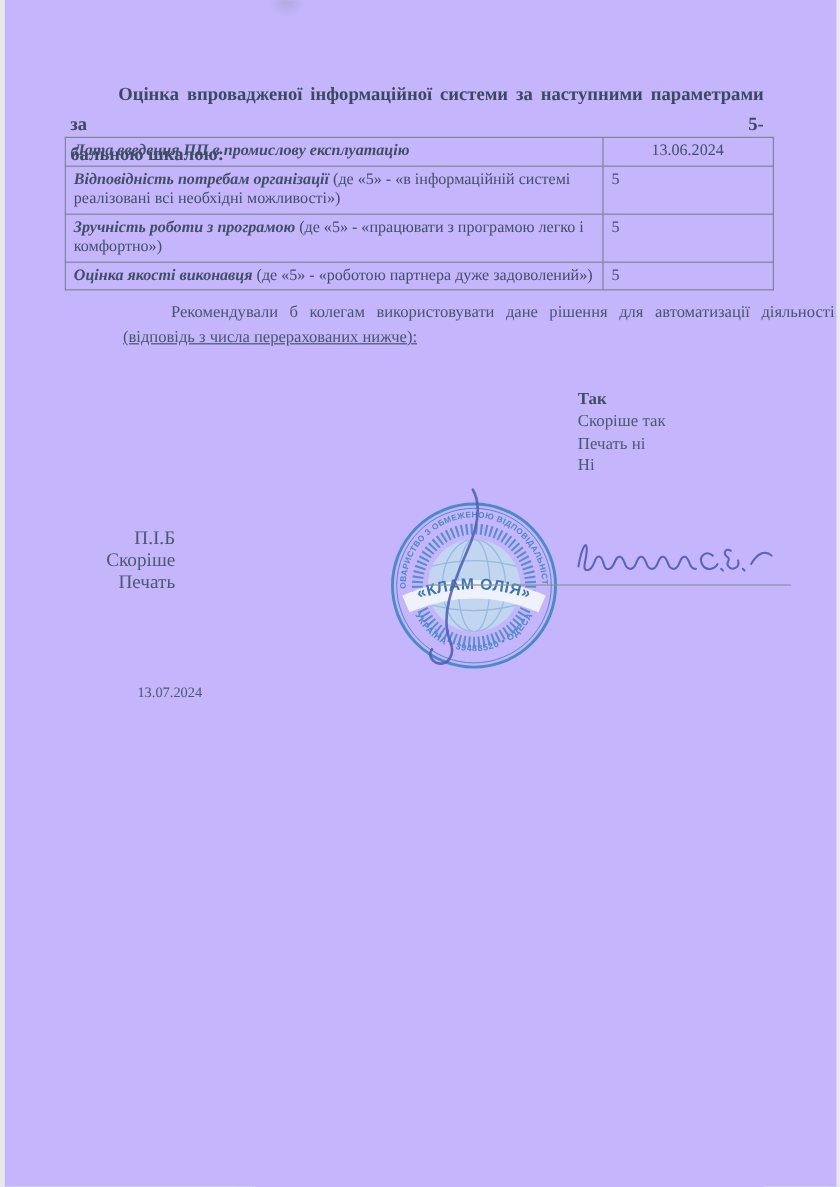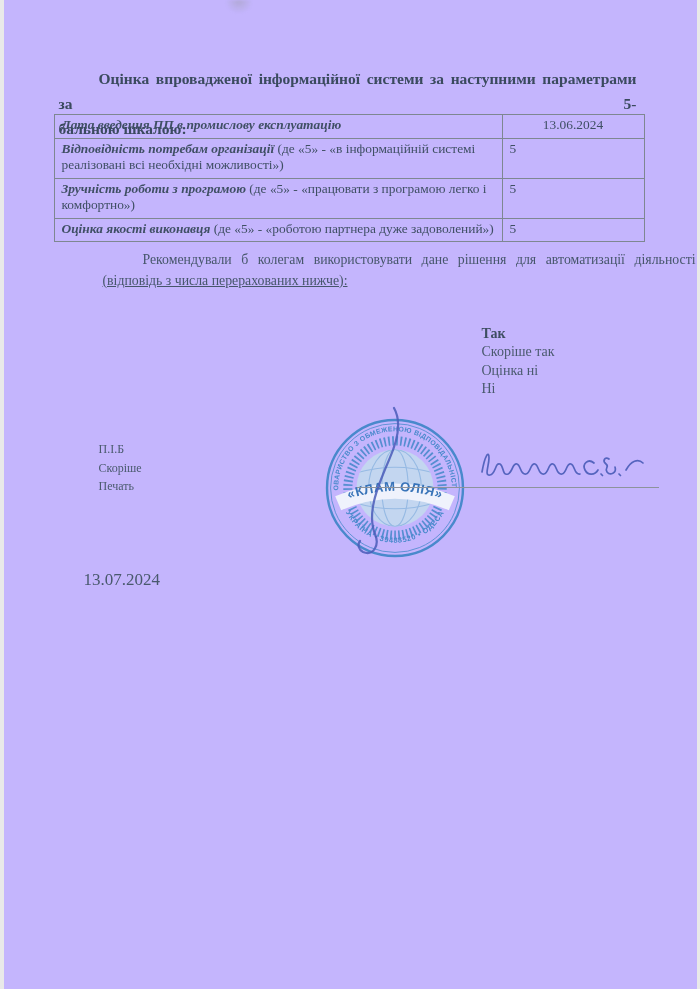--- a/index.html
+++ b/index.html
@@ -30,23 +30,23 @@
 
   
   .para{left:55px;top:249px;width:593px;font-size:13.8px;line-height:21px;color:#46566b;margin-left:44px;}
   .para .l1{text-align:justify;text-align-last:justify;text-indent:40px;}
   .para .l2{text-align:left;text-decoration:underline;}
 
   .options{left:478px;top:283px;font-size:14px;line-height:18.3px;color:#4a5a6e;margin-top:42px;}
   .opt.selected{font-weight:bold;color:#3e4e62;}
 
   
-  .siglabels{left:95px;top:440px;font-size:12px;line-height:18.7px;color:#4a5a6e;}
+  .siglabels{left:85px;top:440px;font-size:16px;line-height:18.7px;color:#4a5a6e;text-align:right;}
 
-  .date{left:80px;top:570px;font-size:17px;color:#49596d;}
+  .date{left:111px;top:570px;font-size:12px;color:#49596d;}
 
   
   .sigline{left:353px;top:487px;width:302px;height:1px;background:#8d939b;z-index:6;}
 
   .stamp-svg{left:320px;top:417px;z-index:3;}
   .pen-svg{left:332px;top:400px;z-index:7;}
   .handsig-svg{left:472px;top:446px;z-index:7;}
 
   .smudge{left:221px;top:0px;width:28px;height:14px;z-index:1;
     background:radial-gradient(ellipse at 50% 10%,rgba(150,152,158,0.38),rgba(150,152,158,0) 70%);
@@ -86,21 +86,21 @@
   </table>
 
   <div class="abs para">
     <div class="l1">Рекомендували б колегам використовувати дане рішення для автоматизації діяльності</div>
     <div class="l2">(відповідь з числа перерахованих нижче):</div>
   </div>
 
   <div class="abs options">
     <div class="opt selected">Так</div>
     <div class="opt">Скоріше так</div>
-    <div class="opt">Оцінка ні</div>
+    <div class="opt">Печать ні</div>
     <div class="opt">Ні</div>
   </div>
 
   <div class="abs siglabels">
     <div>П.І.Б</div>
     <div>Скоріше</div>
     <div>Печать</div>
   </div>
 
   <div class="abs sigline"></div>

